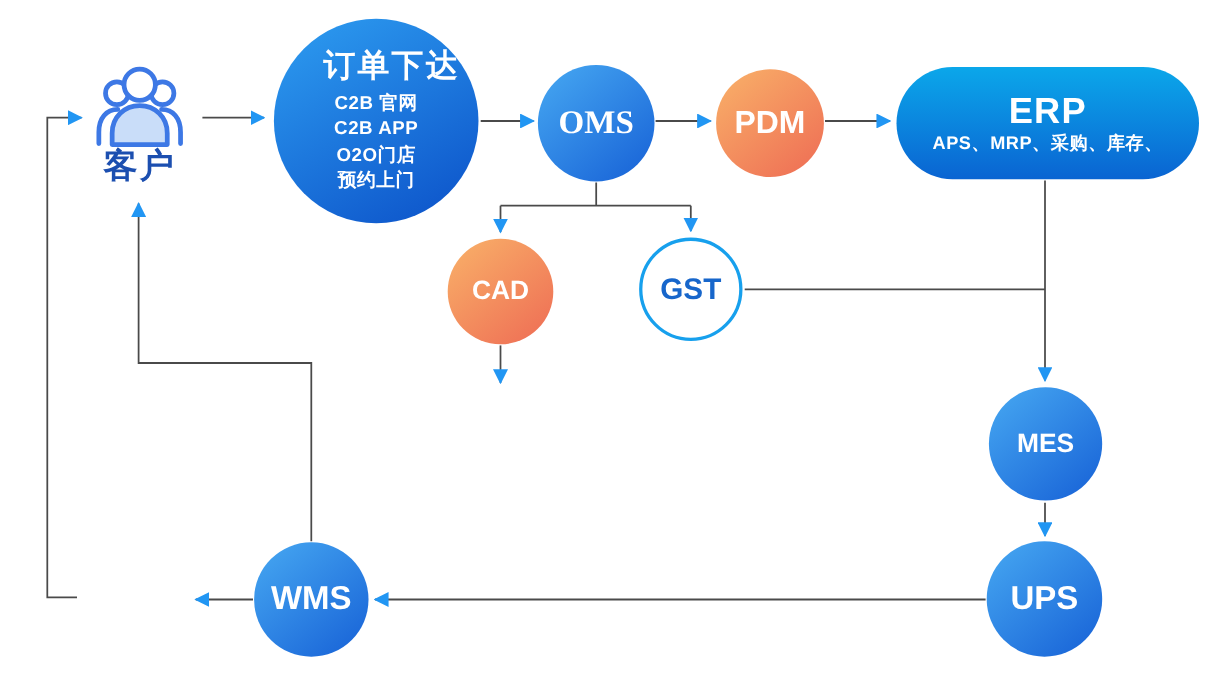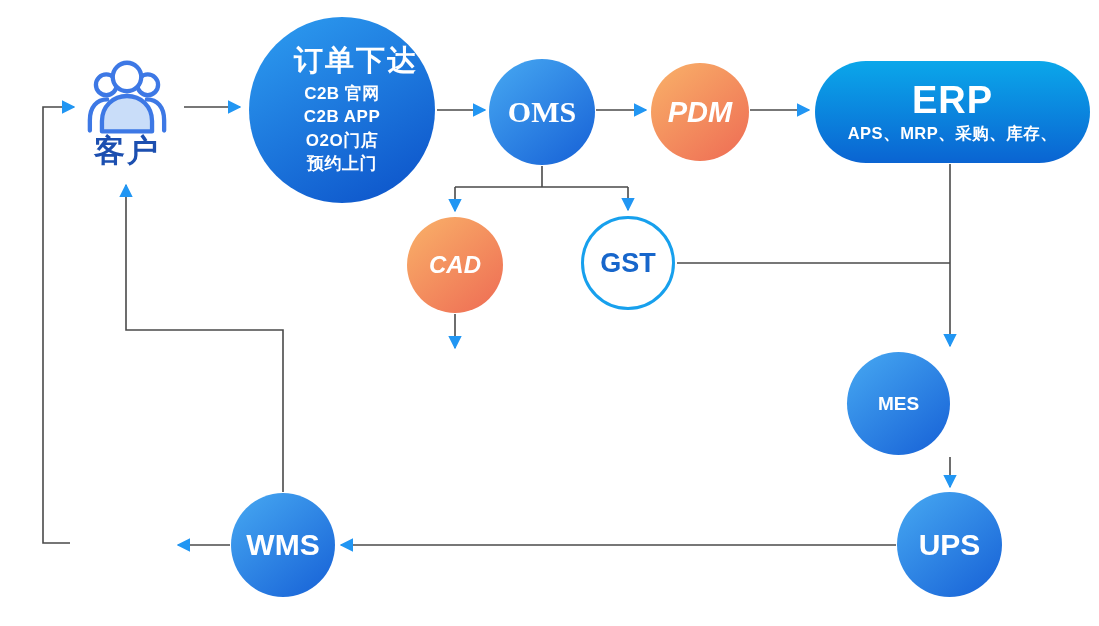--- a/index.html
+++ b/index.html
@@ -35,37 +35,36 @@
   }
   .circle { border-radius: 50%; }
   .blue-node {
     background: linear-gradient(140deg, var(--blue-grad-start, #47a9f2) 0%, var(--blue-grad-end, #1660d6) 100%);
   }
   .deepblue-node {
     background: linear-gradient(150deg, var(--deep-blue-grad-start, #2e9ef1) 0%, var(--deep-blue-grad-end, #0b50c8) 100%);
   }
   .orange-node {
     background: linear-gradient(140deg, var(--orange-grad-start, #f9b269) 0%, var(--orange-grad-end, #ee6b54) 100%);
-    font-style: italic;
   }
   .erp-node {
     background: linear-gradient(180deg, var(--erp-grad-start, #0ba7ea) 0%, var(--erp-grad-end, #0a64d2) 100%);
     border-radius: 51px;
   }
   .gst-node {
     background: #ffffff;
     border: 3px solid var(--gst-border, #17a0ed);
     color: var(--gst-text, #1766cb);
     justify-content: center;
   }
   .node-title { font-weight: bold; letter-spacing: 2px; line-height: 1.15; }
   .node-sub { font-weight: bold; line-height: 1.38; letter-spacing: 0.5px; }
   .order-title { font-size: 29px; margin-bottom: 4px; margin-left: 28px; }
   .order-sub { font-size: 17px; }
-  .erp-title { font-size: 38px; letter-spacing: 1px; }
+  .erp-title { font-size: 33px; letter-spacing: 1px; }
   .erp-sub { font-size: 16.5px; line-height: 1.3; letter-spacing: 0.5px; }
   .customer-label {
     position: absolute;
     left: 77px; top: 130px;
     width: 100px;
     text-align: center;
     font-size: 31px;
     font-weight: bold;
     letter-spacing: 2px;
     color: var(--customer-text, #1c4fb0);
@@ -156,21 +155,21 @@
 
   <div class="node circle orange-node" style="left:407px; top:217px; width:96px; height:96px; font-size:24px;">
     <span>CAD</span>
   </div>
 
   <div class="node circle gst-node" style="left:581px; top:216px; width:94px; height:94px; font-size:27px;">
     <span>GST</span>
   </div>
 
 
-  <div class="node circle blue-node" style="left:847px; top:352px; width:103px; height:103px; font-size:19px;">
+  <div class="node circle blue-node" style="left:899px; top:352px; width:103px; height:103px; font-size:24px;">
     <span>MES</span>
   </div>
 
   <div class="node circle blue-node" style="left:897px; top:492px; width:105px; height:105px; font-size:30px;">
     <span>UPS</span>
   </div>
 
   <div class="node circle blue-node" style="left:231px; top:493px; width:104px; height:104px; font-size:30px;">
     <span>WMS</span>
   </div>

